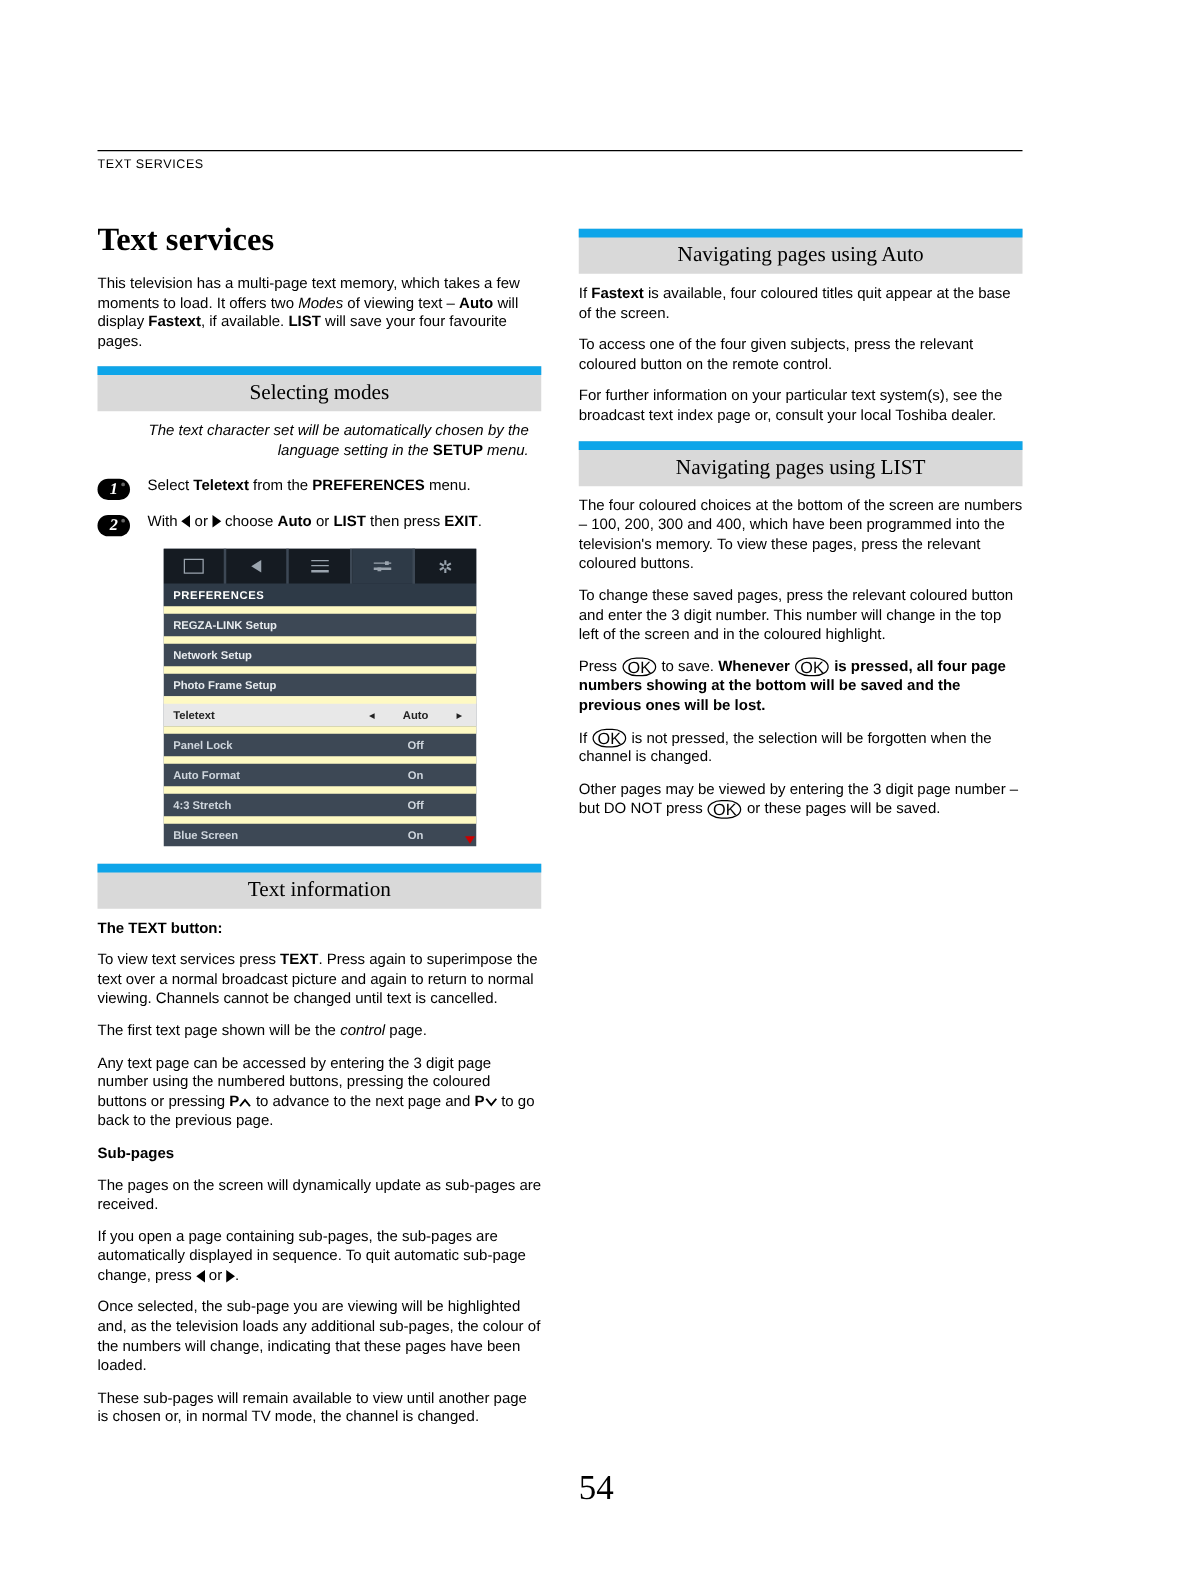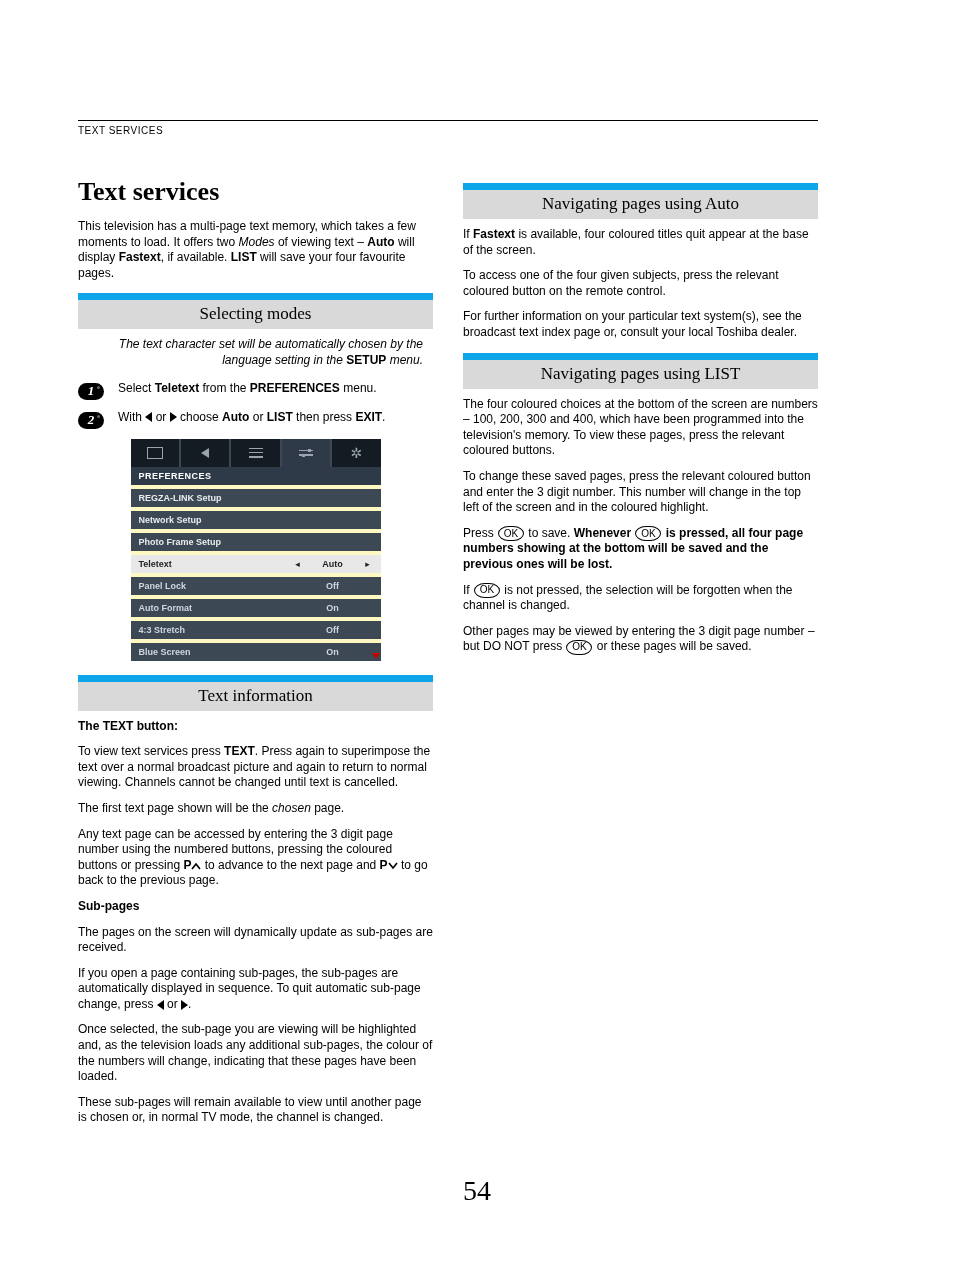--- a/index.html
+++ b/index.html
@@ -122,21 +122,21 @@
   .menu-title{
     background:#2e3a47;
     padding:4px 8px;
     font-weight:bold;
     letter-spacing:0.5px;
   }
   .menu-row{
     display:flex;
     align-items:center;
     padding:4px 8px;
-    border-top:4px solid #fef9c3;
+    border-top:6px solid #fef9c3;
     color:#cfd6dd;
   }
   .menu-row.sub{ font-weight:bold; color:#e8ecef;}
   .menu-row .lbl{flex:1;}
   .menu-row .val{width:60px;text-align:center;}
   .menu-row .arr{width:10px;text-align:center;color:#fff;}
   .menu-row.hi{
     background:#e8e8e8;color:#222;
   }
   .menu-row.hi .arr{color:#222;}
@@ -148,21 +148,21 @@
   }
   .scroll-down{bottom:2px;border-top:6px solid #c00;}
 
   .bold{font-weight:bold;}
   .bolditalic{font-weight:normal;font-style:italic;}
   .ok-btn{
     display:inline-flex;
     align-items:center;justify-content:center;
     border:1px solid #000;
     border-radius:50%/60%;
-    font-size:10px;
+    font-size:13px;
     padding:0 3px;
     height:13px;
     line-height:1;
     vertical-align:middle;
     margin:0 1px;
     min-width:18px;
   }
   .page-num{
     position:absolute;
     bottom:60px;
@@ -286,21 +286,21 @@
               <span class="arr"></span>
             </div>
           <span class="scroll-arrow scroll-down"></span>
         </div>
       </div>
 
       <div class="section-header">Text information</div>
 
       <p class="bold">The TEXT button:</p>
       <p><span>To view text services press </span><span class="bold">TEXT</span><span>. Press again to superimpose the text over a normal broadcast picture and again to return to normal viewing. Channels cannot be changed until text is cancelled.</span></p>
-      <p><span>The first text page shown will be the </span><span style="font-style:italic">chosen</span><span> page.</span></p>
+      <p><span>The first text page shown will be the </span><span style="font-style:italic">control</span><span> page.</span></p>
       <p>
         <span>Any text page can be accessed by entering the 3 digit page number using the numbered buttons, pressing the coloured buttons or pressing </span><span class="bold">P</span><span class="pup"><svg width="10" height="8">
               <polyline points="1,7 5,2 9,7" fill="none" stroke="#000" stroke-width="1.6"></polyline>
             </svg></span><span> to advance to the next page and </span><span class="bold">P</span><span class="pdown"><svg width="10" height="8">
               <polyline points="1,1 5,6 9,1" fill="none" stroke="#000" stroke-width="1.6"></polyline>
             </svg></span><span> to go back to the previous page.</span>
       </p>
       <p class="bold">Sub-pages</p>
       <p>The pages on the screen will dynamically update as sub-pages are received.</p>
       <p><span>If you open a page containing sub-pages, the sub-pages are automatically displayed in sequence. To quit automatic sub-page change, press </span><span class="tri-left"></span><span> or </span><span class="tri-right"></span><span>.</span></p>

